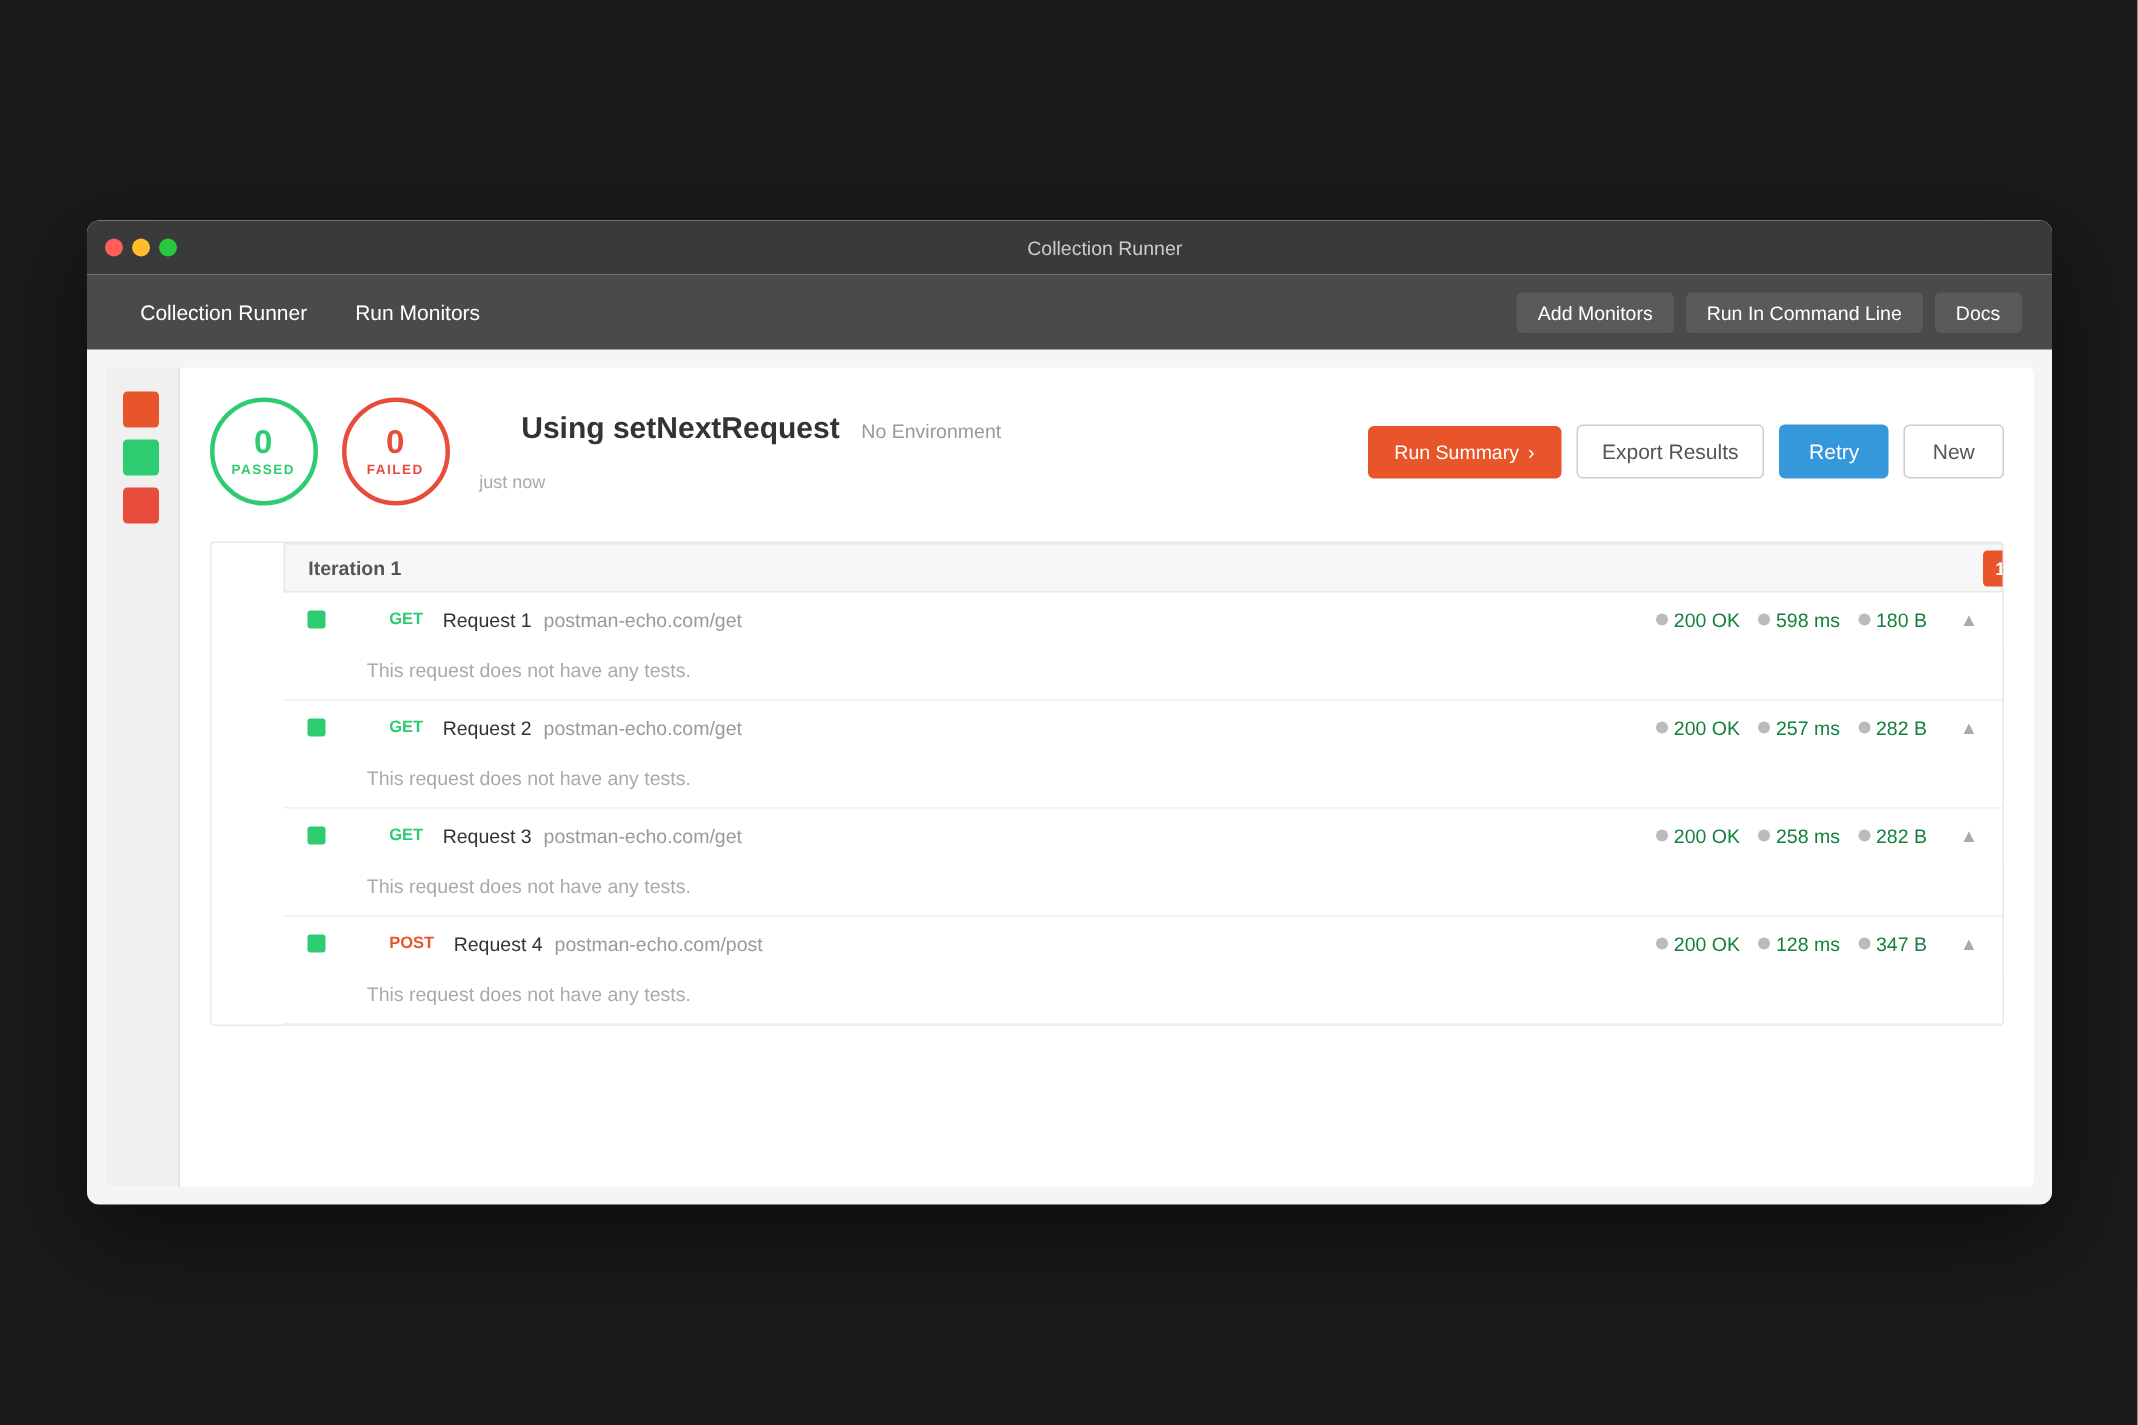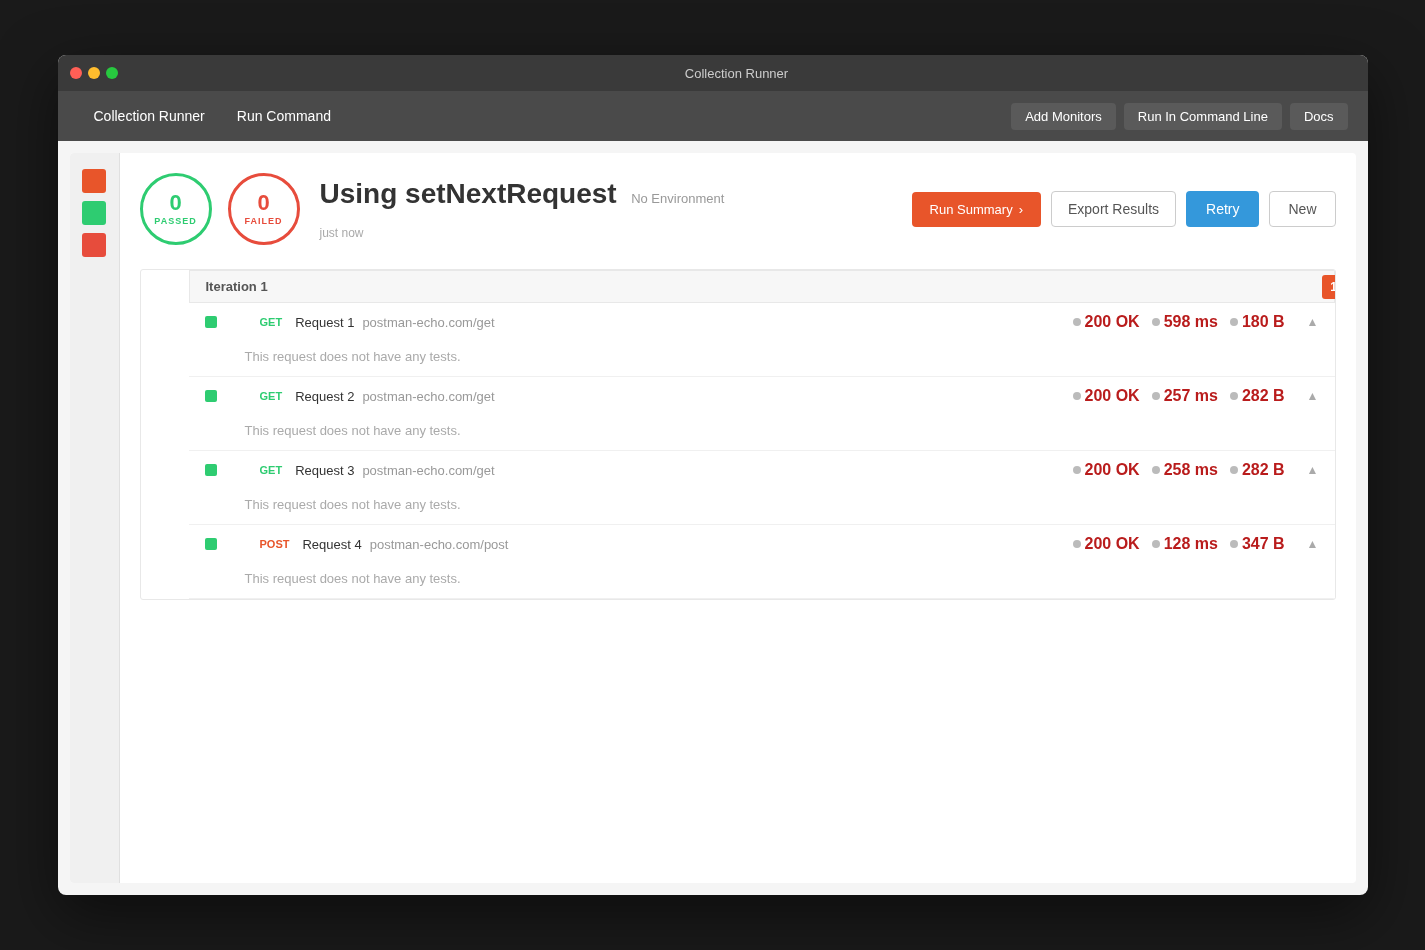--- a/index.html
+++ b/index.html
@@ -6,21 +6,21 @@
     body {
       background: #1a1a1a;
       display: flex;
       justify-content: center;
       align-items: center;
       min-height: 100vh;
       font-family: -apple-system, BlinkMacSystemFont, 'Segoe UI', sans-serif;
     }
     .window {
       width: 1310px;
-      height: 840px;
+      height: 656px;
       background: #f5f5f5;
       border-radius: 8px;
       overflow: hidden;
       box-shadow: 0 20px 60px rgba(0,0,0,0.5);
       display: flex;
       flex-direction: column;
     }
     .title-bar {
       background: #3a3a3a;
       height: 36px;
@@ -153,25 +153,26 @@
       font-weight: 600;
       letter-spacing: 1px;
       margin-top: 2px;
     }
     .stat-circle.passed .label { color: #2ecc71; }
     .stat-circle.failed .label { color: #e74c3c; }
     .run-info {
       flex: 1;
     }
     .run-info h2 {
-      font-size: 28px;
+      font-size: 20px;
       font-weight: 600;
       color: #333;
       display: inline;
       margin-right: 10px;
+      margin-left: 28px;
     }
     .run-env {
       font-size: 13px;
       color: #999;
       display: inline;
     }
     .run-time {
       font-size: 12px;
       color: #aaa;
       margin-top: 16px;
@@ -288,23 +289,22 @@
     }
     .request-url {
       font-size: 13px;
       color: #999;
       flex: 1;
     }
     .request-stats {
       display: flex;
       align-items: center;
       gap: 0;
-      color: #b91c1c;
-      font-size: 16px;
-      font-weight: bold;
+      color: #15803d;
+      font-size: 13px;
     }
     .stat-dot {
       width: 8px;
       height: 8px;
       border-radius: 50%;
       background: #bbb;
       margin-right: 4px;
     }
     .stat-value {
       margin-right: 12px;
@@ -338,21 +338,21 @@
       <div class="traffic-light red"></div>
       <div class="traffic-light yellow"></div>
       <div class="traffic-light green"></div>
     </div>
     <div class="title-bar-title">Collection Runner</div>
   </div>
 
   <div class="nav-bar">
     <div class="nav-left">
       <div class="nav-link">Collection Runner</div>
-      <div class="nav-link">Run Command</div>
+      <div class="nav-link">Run Monitors</div>
     </div>
     <div class="nav-right">
       <button class="nav-btn">Add Monitors</button>
       <button class="nav-btn">Run In Command Line</button>
       <button class="nav-btn">Docs</button>
     </div>
   </div>
 
   <div class="content-area">
 

